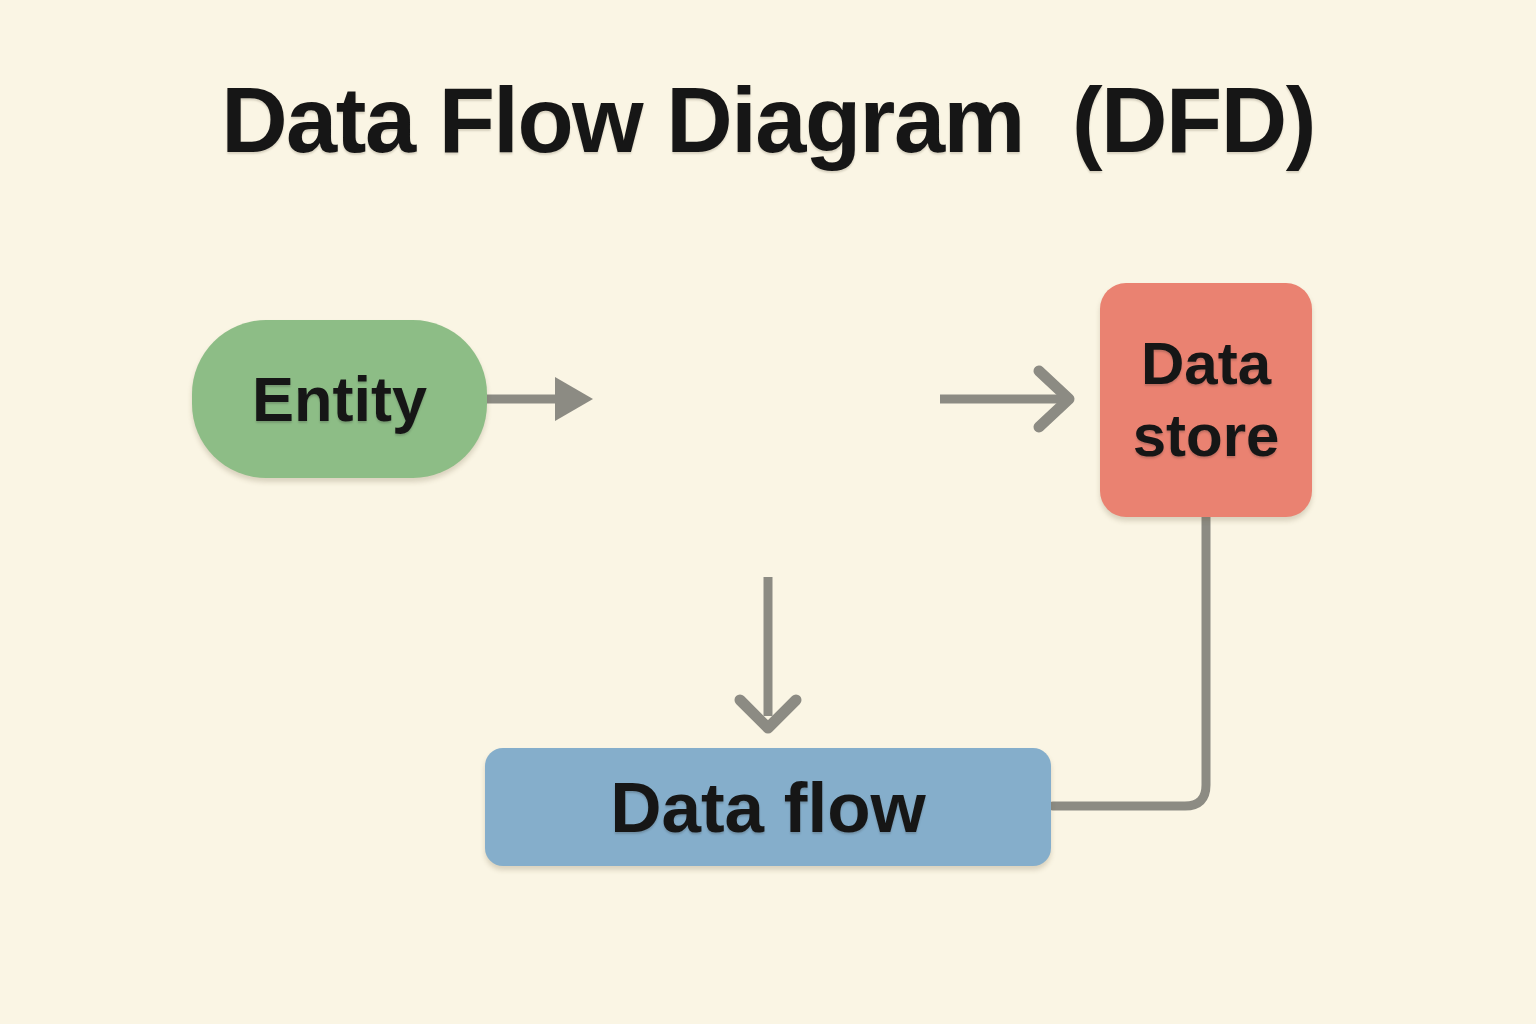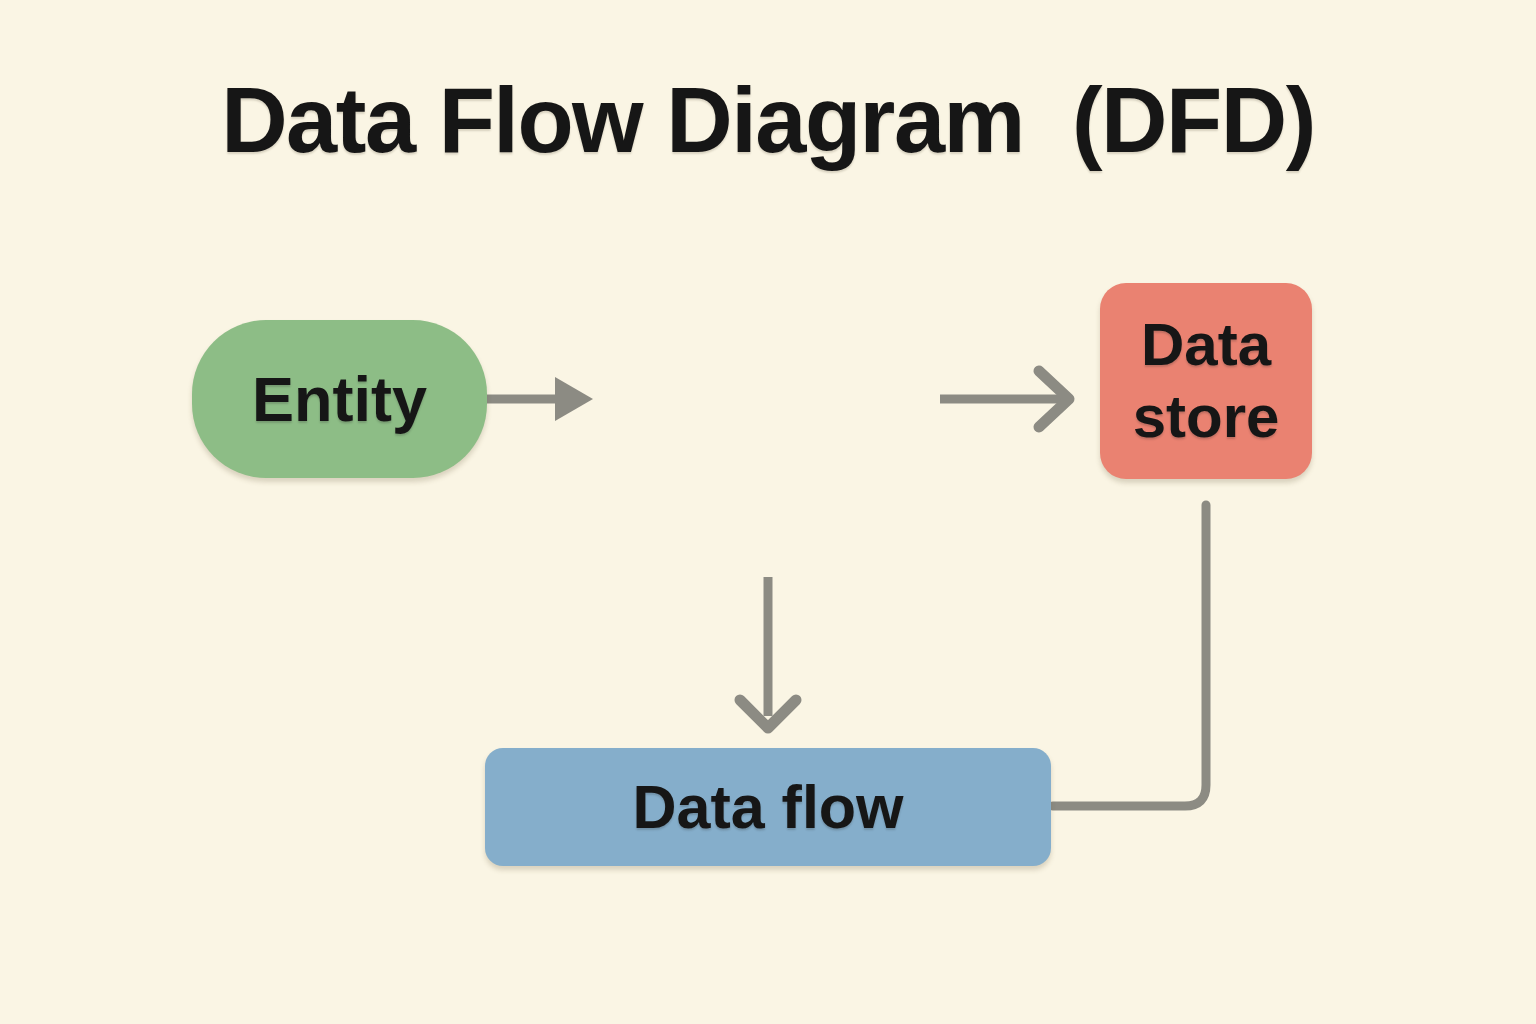--- a/index.html
+++ b/index.html
@@ -88,35 +88,35 @@
     height: 334px;
     border-radius: 50%;
     background: var(--process-fill, #b2d3e2);
     font-size: 57px;
     letter-spacing: -0.5px;
   }
   .node-data-store {
     left: 1100px;
     top: 283px;
     width: 212px;
-    height: 196px;
+    height: 234px;
     border-radius: 26px;
     background: var(--data-store-fill, #ea8271);
     font-size: 60px;
     line-height: 1.2;
   }
   .node-data-store .label { max-width: 170px; }
   .node-data-flow {
     left: 485px;
     top: 748px;
     width: 566px;
     height: 118px;
     border-radius: 18px;
     background: var(--data-flow-fill, #85aecb);
-    font-size: 61px;
+    font-size: 71px;
   }
 </style>
 </head>
 <body>
 
 <div class="stage">
 
   <h1 class="title">Data Flow Diagram  (DFD)</h1>
 
   <svg class="connectors" viewBox="0 0 1536 1024" xmlns="http://www.w3.org/2000/svg" aria-hidden="true">

